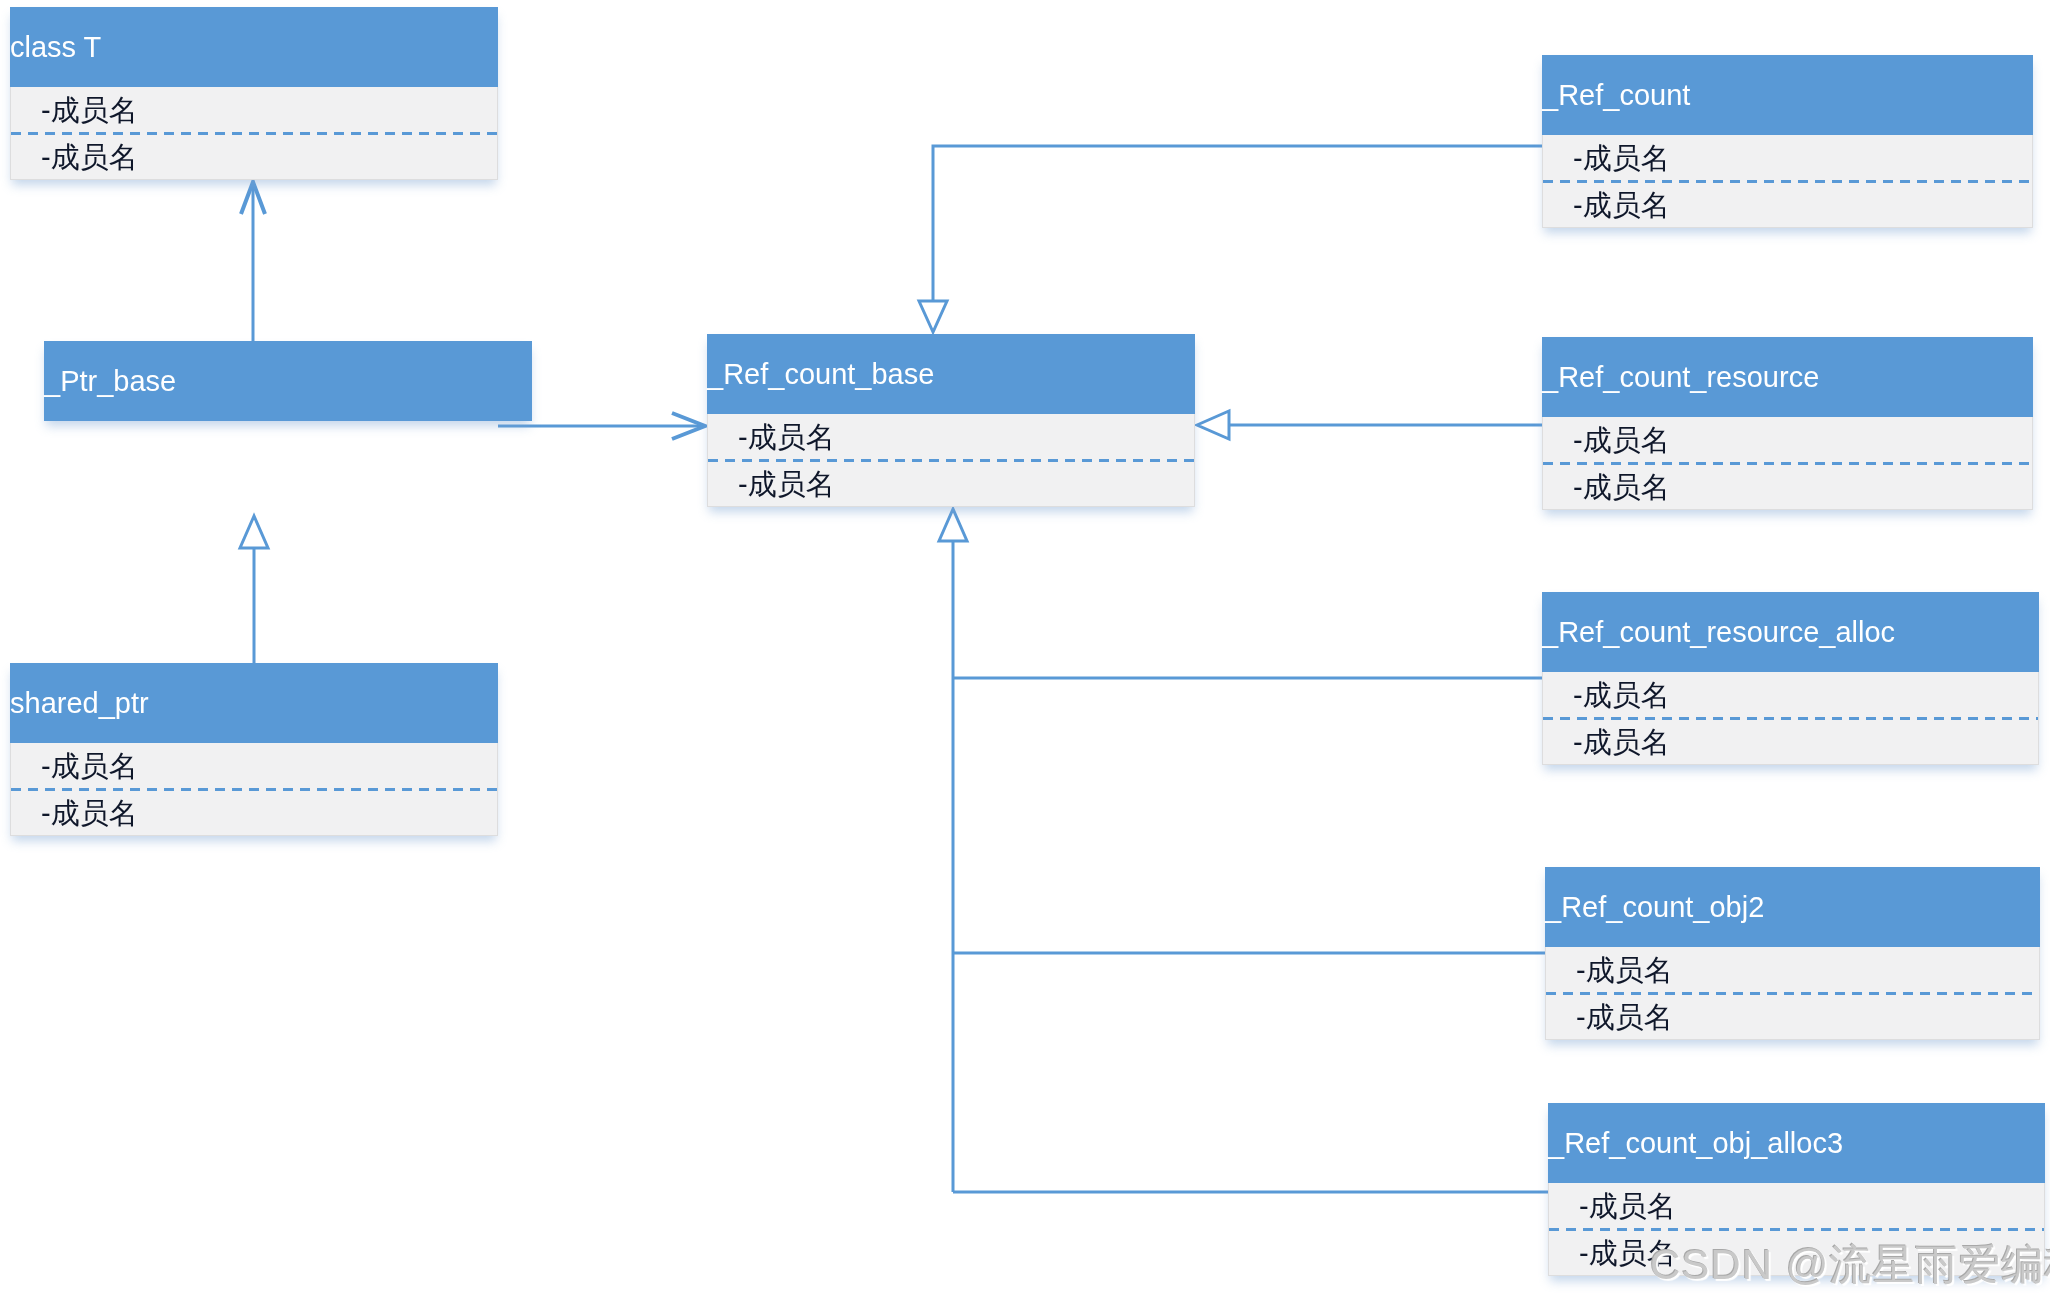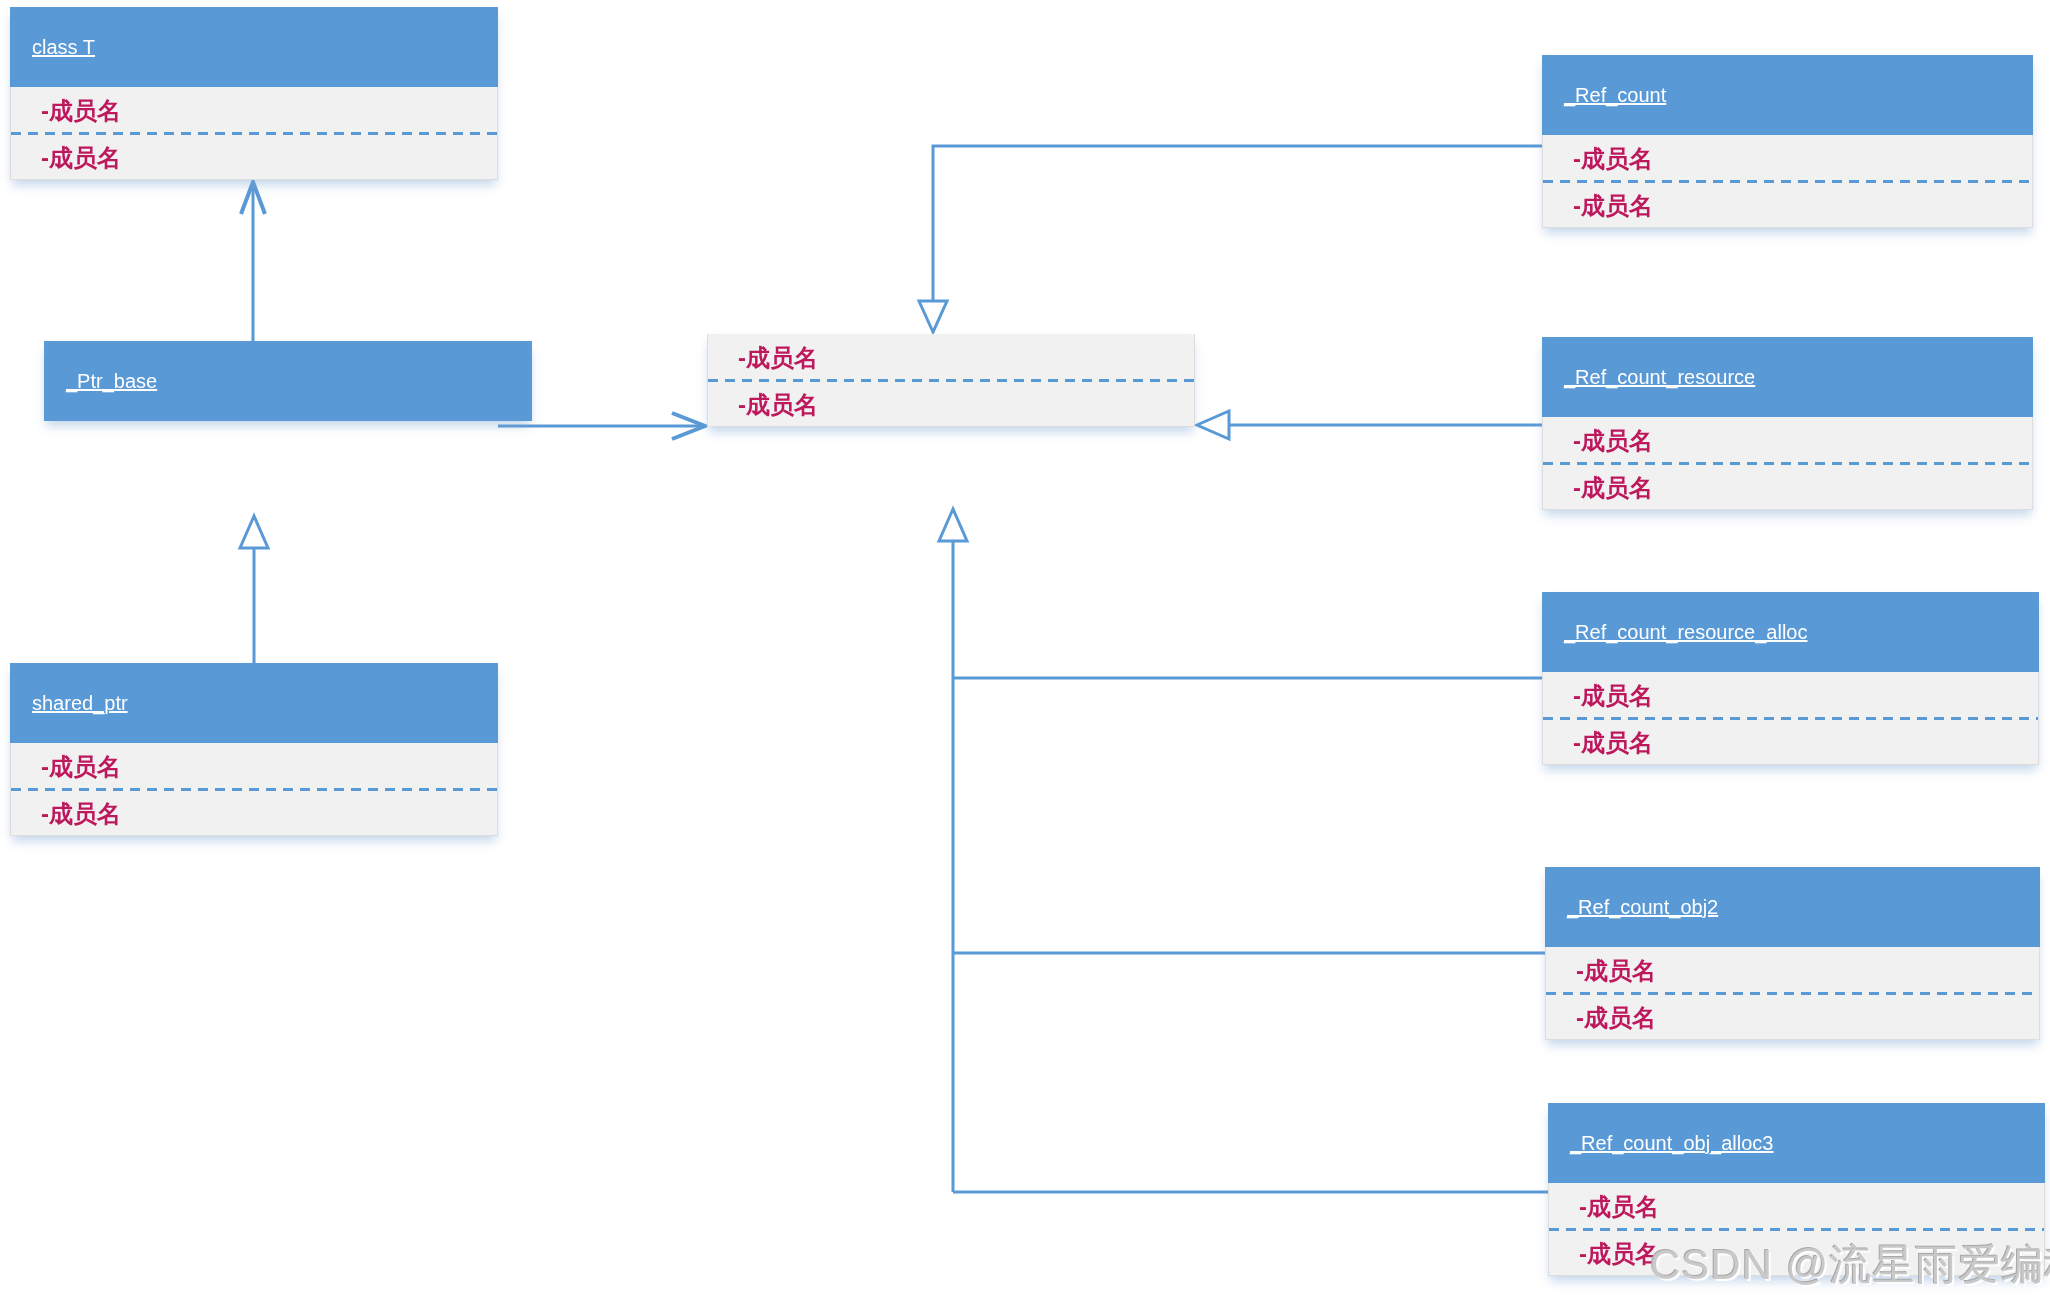--- a/index.html
+++ b/index.html
@@ -12,42 +12,39 @@
   }
   .connector-layer{position:absolute;left:0;top:0;width:2050px;height:1295px;}
   .uml-class{
     position:absolute;
     box-shadow:0 7px 10px -2px rgba(125,165,210,0.45);
   }
   .uml-header{
     height:80px;
     background:#5999D6;
     color:#ffffff;
-    font-size:20px;
+    font-size:29px;
     display:flex;
     align-items:center;
-    padding-left:22px;
-    text-decoration:underline;
   }
   .uml-body{
     background:#F1F1F2;
     border:1px solid #DDDDDE;
     border-top:none;
     box-sizing:content-box;
     padding-top:1px;
   }
   .uml-member{
-    color:#be185d;
-    font-size:24px;
+    color:#0f172a;
+    font-size:29px;
     height:44px;
     line-height:45px;
     padding-left:30px;
     white-space:nowrap;
     overflow:hidden;
-    font-weight:bold;
   }
   .uml-sep{
     height:3px;
     background:repeating-linear-gradient(90deg,#5999D6 0 10px,transparent 10px 17px);
   }
   #watermark{
     position:absolute;
     left:1650px;
     top:1237px;
     font-size:42px;
@@ -115,20 +112,21 @@
   <div class="uml-class" style="left:10px;top:663px;width:488px;">
     <div class="uml-header">shared_ptr</div>
     <div class="uml-body">
       <div class="uml-member">-成员名</div>
       <div class="uml-sep"></div>
       <div class="uml-member">-成员名</div>
     </div>
   </div>
 
   <div class="uml-class" style="left:707px;top:334px;width:488px;">
+    <div class="uml-header">_Ref_count_base</div>
     <div class="uml-body">
       <div class="uml-member">-成员名</div>
       <div class="uml-sep"></div>
       <div class="uml-member">-成员名</div>
     </div>
   </div>
 
   <div class="uml-class" style="left:1542px;top:55px;width:491px;">
     <div class="uml-header">_Ref_count</div>
     <div class="uml-body">

